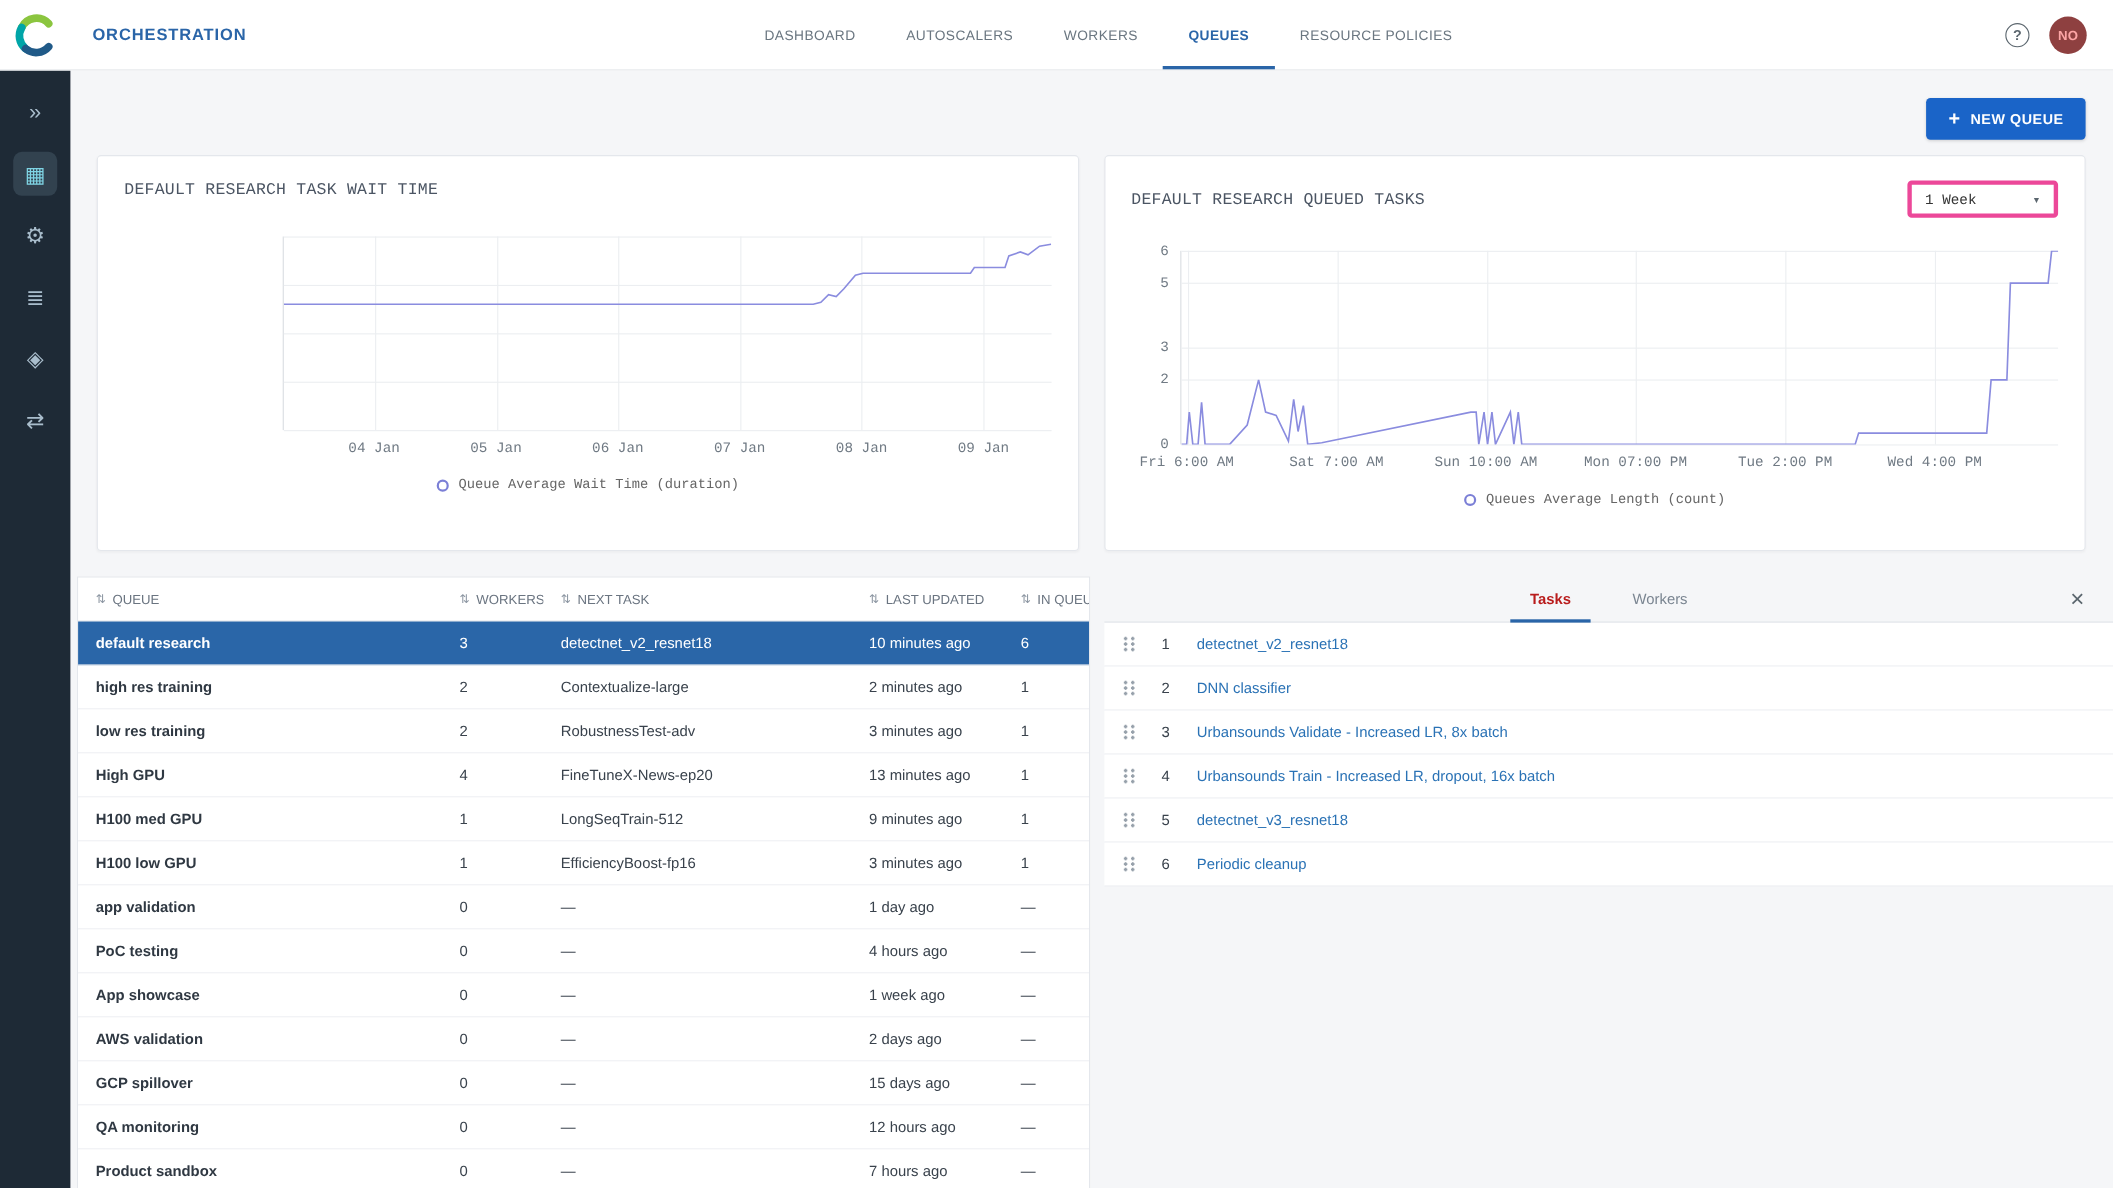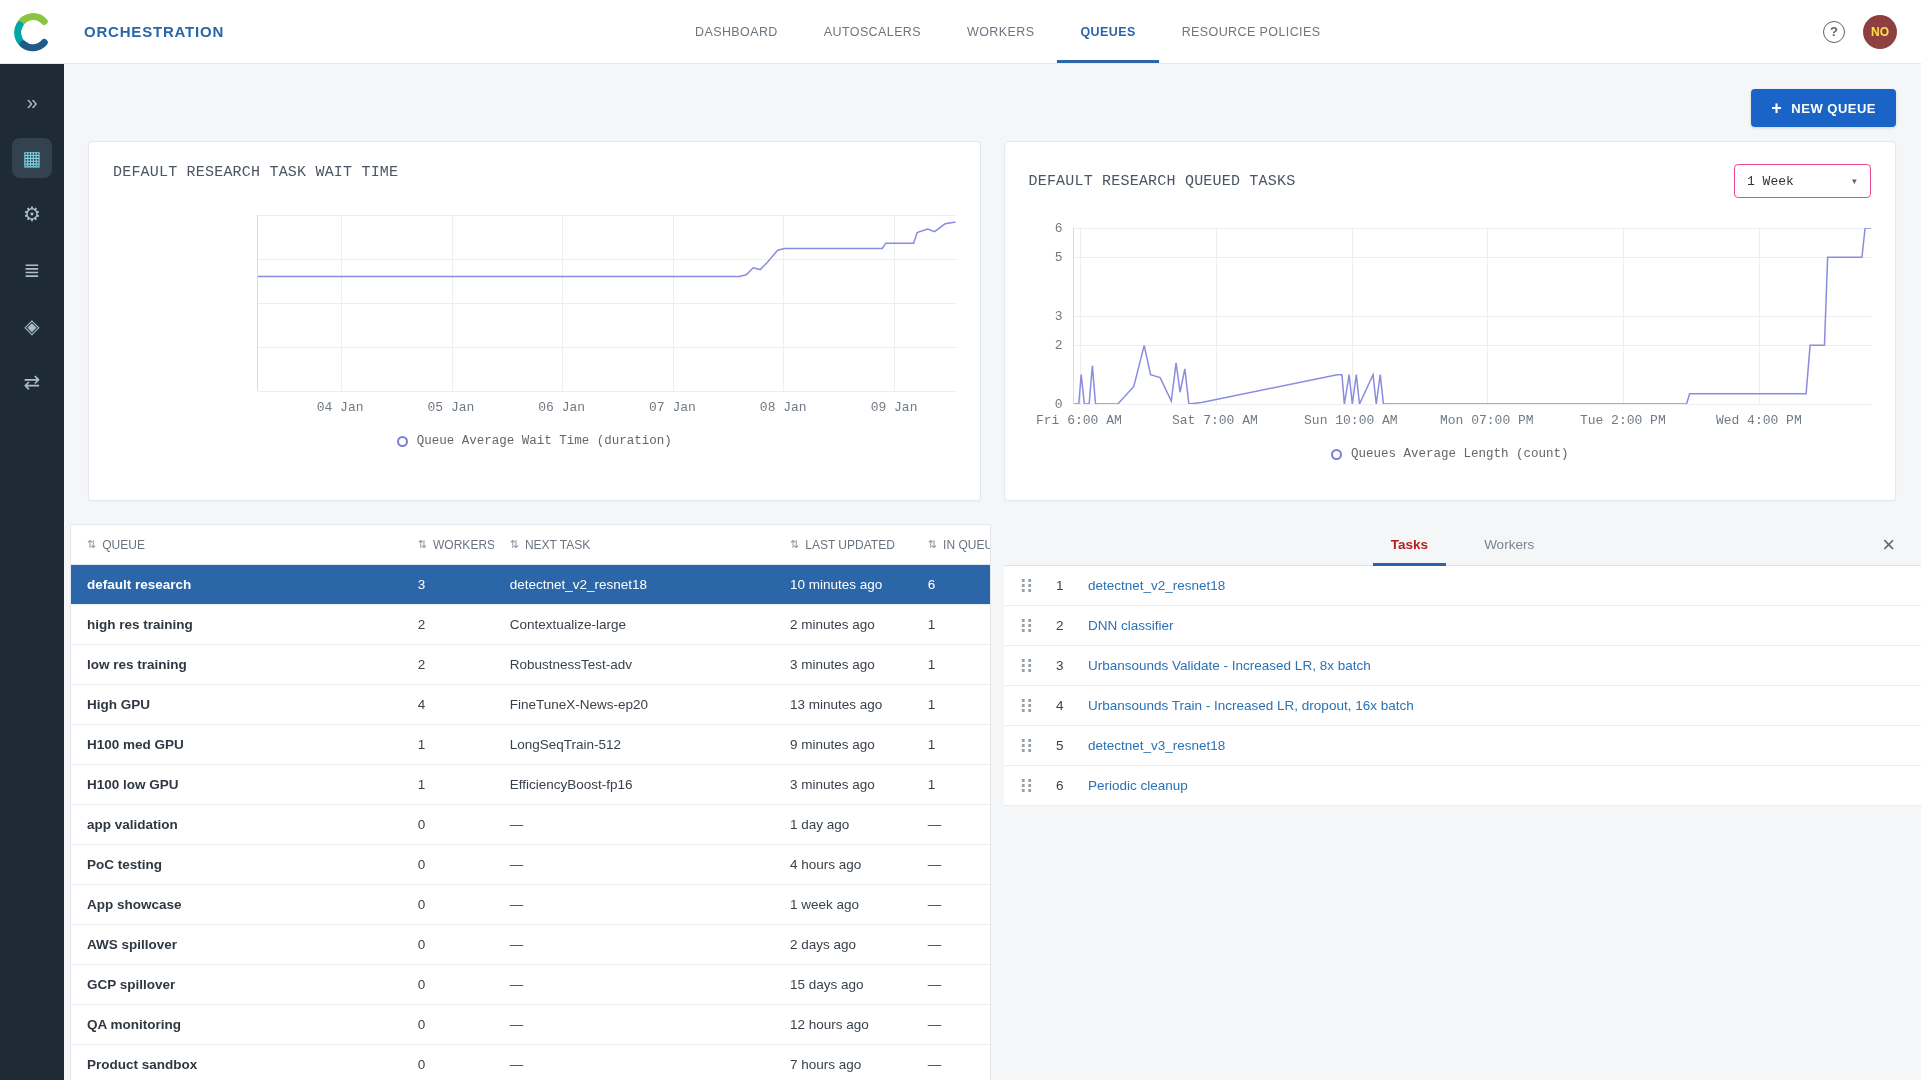--- a/index.html
+++ b/index.html
@@ -23,21 +23,21 @@
     border-bottom:1px solid #e6e8eb;display:flex;align-items:center;z-index:20;}
   .logo-box{width:64px;height:64px;display:flex;align-items:center;justify-content:center;}
   .app-title{margin-left:20px;color:var(--accent-blue);font-weight:bold;font-size:15px;letter-spacing:.8px;}
   .top-tabs{position:absolute;left:672px;top:0;height:100%;display:flex;align-items:stretch;}
   .top-tab{display:flex;align-items:center;padding:0 23px;font-size:12.5px;letter-spacing:.4px;
     color:#6a7680;cursor:pointer;border-bottom:3px solid transparent;border-top:3px solid transparent;}
   .top-tab.active{color:var(--accent-blue);font-weight:bold;border-bottom-color:var(--accent-blue);}
   .topbar-right{position:absolute;right:0;top:0;height:100%;display:flex;align-items:center;gap:18px;padding-right:24px;}
   .help-icon{width:22px;height:22px;border-radius:50%;border:1.5px solid #5b666e;color:#5b666e;
     display:flex;align-items:center;justify-content:center;font-size:13px;font-weight:bold;cursor:pointer;}
-  .avatar{width:34px;height:34px;border-radius:50%;background:var(--avatar-bg);color:#fde047;
+  .avatar{width:34px;height:34px;border-radius:50%;background:var(--avatar-bg);color:#fca5a5;
     display:flex;align-items:center;justify-content:center;font-size:12px;font-weight:bold;cursor:pointer;}
 
   
   .sidebar{position:absolute;top:64px;left:0;bottom:0;width:64px;background:var(--sidebar-bg);
     display:flex;flex-direction:column;align-items:center;padding-top:18px;gap:16px;z-index:10;}
   .side-icon{width:40px;height:40px;border-radius:8px;display:flex;align-items:center;justify-content:center;
     color:#a9bdcc;font-size:20px;cursor:pointer;}
   .side-icon.active{background:#32424f;color:#7fd4e4;}
 
   
@@ -46,21 +46,21 @@
   .new-queue-btn{position:absolute;top:25px;right:25px;height:38px;padding:0 20px;border:none;border-radius:4px;
     background:var(--button-blue);color:#fff;font-family:inherit;font-size:13px;font-weight:bold;letter-spacing:.5px;
     display:flex;align-items:center;gap:9px;cursor:pointer;box-shadow:0 1px 3px rgba(0,0,0,.15);}
   .new-queue-btn .plus{font-size:18px;font-weight:bold;line-height:1;}
 
   .charts-row{position:absolute;top:77px;left:24px;right:25px;height:360px;display:flex;gap:23px;}
   .card{background:#fff;border:1px solid #e4e7ec;border-radius:4px;box-shadow:0 1px 2px rgba(0,0,0,.03);font-family:Liberation Mono, monospace;}
   .chart-card{flex:1;padding:22px 24px;position:relative;}
   .card-title{font-size:15px;color:#4b5563;letter-spacing:.2px;}
   .card-header{display:flex;align-items:center;justify-content:space-between;height:34px;gap:12px;}
-  .range-select{width:137px;height:34px;border:1px solid #ec4899;border-radius:4px;background:#fff;
+  .range-select{width:137px;height:34px;border:4px solid #ec4899;border-radius:4px;background:#fff;
     display:flex;align-items:center;justify-content:space-between;padding:0 12px;font-size:13px;color:#333;cursor:pointer;}
   .range-select .caret{color:#5b666e;font-size:12px;}
 
   .chart{display:grid;grid-template-rows:176px 26px;}
   .chart.cols-wide{grid-template-columns:144px 1fr;margin-top:34px;}
   .chart.cols-narrow{grid-template-columns:44px 1fr;margin-top:30px;}
   .y-labels{position:relative;grid-row:1;grid-column:1;}
   .y-label{position:absolute;right:10px;transform:translateY(-50%);font-size:13px;color:#707a84;white-space:nowrap;}
   .plot{position:relative;grid-row:1;grid-column:2;border-left:1px solid #d9dde2;}
   .plot svg{position:absolute;top:0;left:0;width:100%;height:100%;z-index:2;}
@@ -307,21 +307,21 @@
           <div class="td">—</div>
         </div>
         <div class="tr">
           <div class="td queue-name">App showcase</div>
           <div class="td">0</div>
           <div class="td">—</div>
           <div class="td">1 week ago</div>
           <div class="td">—</div>
         </div>
         <div class="tr">
-          <div class="td queue-name">AWS spillover</div>
+          <div class="td queue-name">AWS validation</div>
           <div class="td">0</div>
           <div class="td">—</div>
           <div class="td">2 days ago</div>
           <div class="td">—</div>
         </div>
         <div class="tr">
           <div class="td queue-name">GCP spillover</div>
           <div class="td">0</div>
           <div class="td">—</div>
           <div class="td">15 days ago</div>

